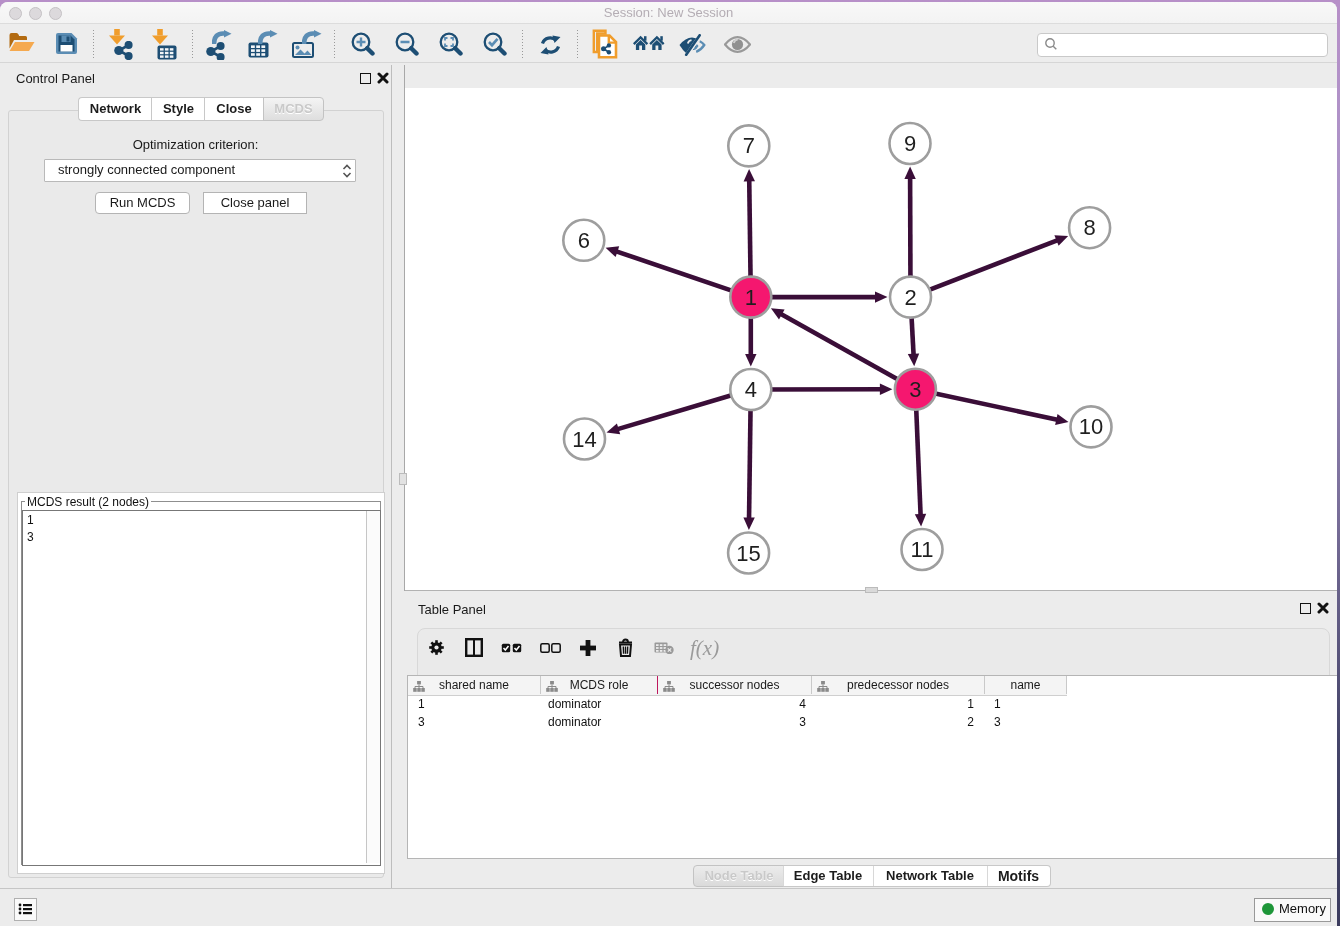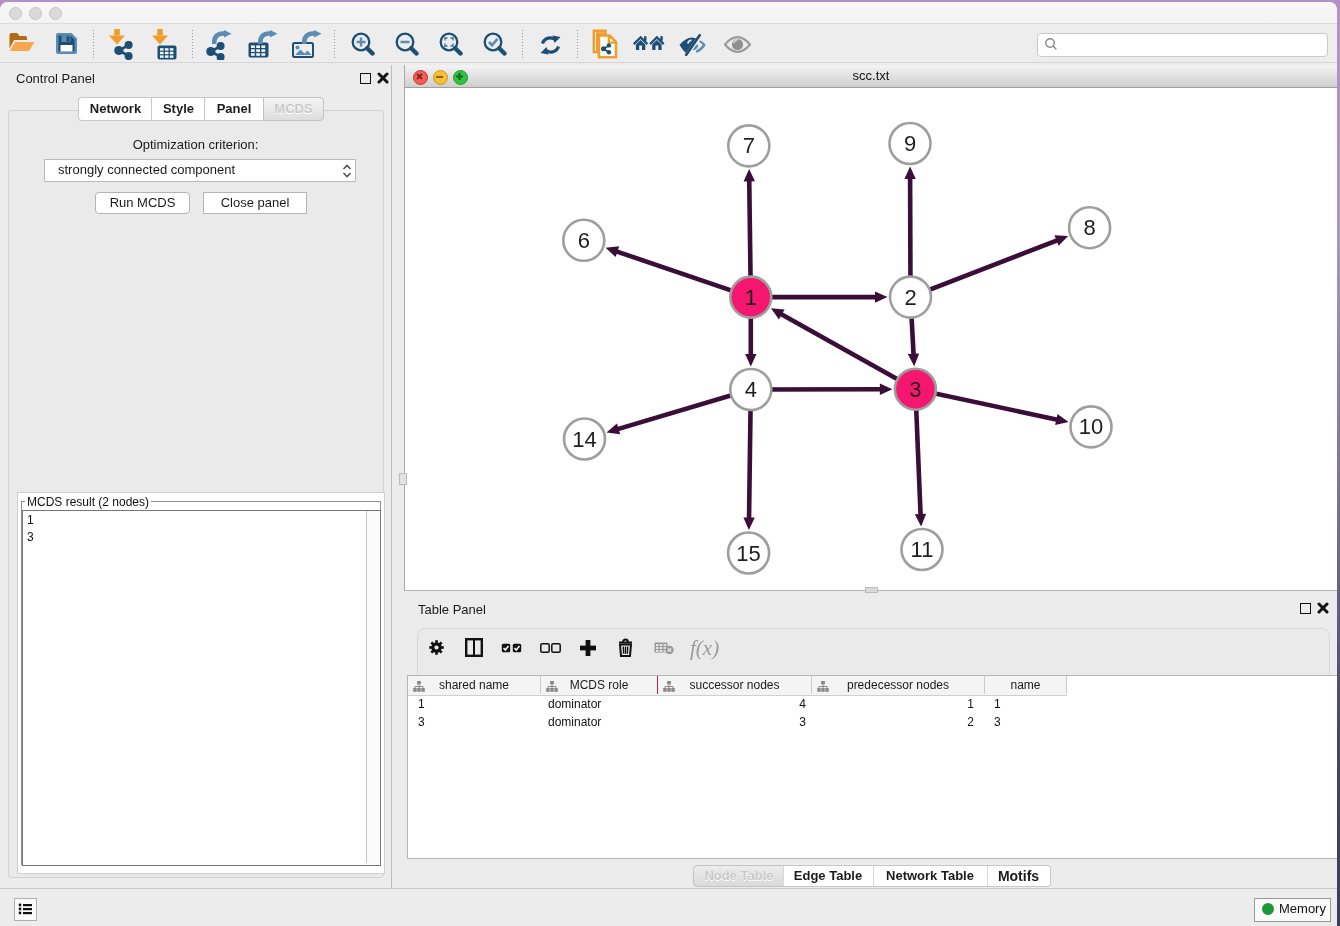--- a/index.html
+++ b/index.html
@@ -8,20 +8,21 @@
   .abs{position:absolute;}
 </style>
 </head>
 <body>
 <div id="win">
 
   <div class="abs" id="titlebar" style="left:0;top:0;width:1337px;height:21px;background:linear-gradient(#f8f8f8,#f3f3f3);border-bottom:1px solid #dcdcdc;">
     <div class="abs" style="left:9px;top:5px;width:11px;height:11px;border-radius:50%;background:#dcd9dc;border:1px solid #c4c1c4;"></div>
     <div class="abs" style="left:29px;top:5px;width:11px;height:11px;border-radius:50%;background:#dcd9dc;border:1px solid #c4c1c4;"></div>
     <div class="abs" style="left:49px;top:5px;width:11px;height:11px;border-radius:50%;background:#dcd9dc;border:1px solid #c4c1c4;"></div>
+    <div class="abs" style="left:0;top:3px;width:1337px;text-align:center;font-size:13px;color:#b4adb4;">Session: New Session</div>
   </div>
 
   <div class="abs" id="toolbar" style="left:0;top:22px;width:1337px;height:38px;background:#EDEDED;border-bottom:1px solid #d6d6d6;">
     <div id="tb-icons">
 <svg class="abs" style="left:8px;top:7px;" width="28" height="21" viewBox="0 0 28 21">
           <path d="M1.5,4 Q1.5,2 3.5,2 L8.5,2 Q10,2 10.5,3.5 L11.2,5 L17.5,5 Q19,5 19,6.5 L19,9 L6,9 L1.5,17.5 Z" fill="#b36b11"></path>
           <path d="M7,11 L26.5,11 L21,20 L1.5,20 Z" fill="#f5a94f"></path>
         </svg>
 <svg class="abs" style="left:55px;top:8px;" width="23" height="23" viewBox="0 0 23 23">
           <path d="M1,3 Q1,1 3,1 L16.5,1 L22,6.5 L22,20 Q22,22 20,22 L3,22 Q1,22 1,20 Z" fill="#5b8db4"></path>
@@ -174,21 +175,21 @@
     <div class="abs" style="left:360px;top:8px;width:9px;height:9px;border:1.5px solid #111;"></div>
     <svg class="abs" style="left:377px;top:7px;" width="12" height="12" viewBox="0 0 12 12">
         <path d="M2 2 L10 10 M10 2 L2 10" stroke="#111" stroke-width="3" stroke-linecap="round"></path>
       </svg>
 
     <div class="abs" style="left:8px;top:45px;width:374px;height:766px;background:#EAEAEA;border:1px solid #d2d2d2;border-radius:3px;"></div>
 
     <div class="abs" style="left:78px;top:32px;width:245px;height:23px;">
       <div class="abs" style="left:0;top:0;width:73px;height:22px;background:#fff;border:1px solid #c8c8c8;border-right:none;border-radius:4px 0 0 4px;text-align:center;line-height:22px;font-size:13px;font-weight:bold;color:#1c1c1c;">Network</div>
       <div class="abs" style="left:73px;top:0;width:53px;height:22px;background:#fff;border:1px solid #c8c8c8;border-right:none;text-align:center;line-height:22px;font-size:13px;font-weight:bold;color:#1c1c1c;">Style</div>
-      <div class="abs" style="left:126px;top:0;width:58px;height:22px;background:#fff;border:1px solid #c8c8c8;text-align:center;line-height:22px;font-size:13px;font-weight:bold;color:#1c1c1c;">Panel</div>
+      <div class="abs" style="left:126px;top:0;width:58px;height:22px;background:#fff;border:1px solid #c8c8c8;text-align:center;line-height:22px;font-size:13px;font-weight:bold;color:#1c1c1c;">Close</div>
       <div class="abs" style="left:185px;top:0;width:59px;height:22px;background:linear-gradient(#f4f4f4,#dedede);border:1px solid #c3c3c3;border-radius:0 4px 4px 0;text-align:center;line-height:22px;font-size:13px;font-weight:bold;color:#c9c9c9;text-shadow:0 1px 0 #fff;">MCDS</div>
     </div>
 
     <div class="abs" style="left:0;top:72px;width:391px;text-align:center;font-size:13px;color:#1a1a1a;">Optimization criterion:</div>
 
     <div class="abs" style="left:44px;top:94px;width:310px;height:21px;background:#fff;border:1px solid #b9b9b9;border-radius:1px;">
       <div class="abs" style="left:13px;top:2px;font-size:13px;color:#1a1a1a;">strongly connected component</div>
       <svg class="abs" style="left:296px;top:3.5px;" width="12" height="14" viewBox="0 0 12 14">
           <path d="M2.5 5 L6 1.5 L9.5 5" fill="none" stroke="#555" stroke-width="1.6"></path>
           <path d="M2.5 9 L6 12.5 L9.5 9" fill="none" stroke="#555" stroke-width="1.6"></path>
@@ -202,33 +203,20 @@
       <div class="abs" style="left:3px;top:8px;width:358px;height:362px;border:1px solid #8f8f8f;"></div>
       <div class="abs" style="left:7px;top:2px;background:#fff;padding:0 2px;font-size:12px;color:#111;">MCDS result (2 nodes)</div>
       <div class="abs" style="left:4px;top:17px;width:357px;height:354px;background:#fff;border:1px solid #777;"></div>
       <div class="abs" style="left:9px;top:20px;font-size:12px;color:#111;">1</div>
       <div class="abs" style="left:9px;top:37px;font-size:12px;color:#111;">3</div>
       <div class="abs" style="left:348px;top:18px;width:13px;height:352px;background:#fbfbfb;border-left:1px solid #c6c6c6;"></div>
     </div>
   </div>
 
   <div class="abs" id="netwin" style="left:404px;top:63px;width:933px;height:526px;border-left:1px solid #a8a8a8;box-sizing:border-box;">
-    <div class="abs" style="left:0;top:0;width:932px;height:22px;background:linear-gradient(#f4f4f4,#cfcfcf);border-bottom:1px solid #9f9f9f;">
-      <div class="abs" style="left:0;top:0;width:932px;text-align:center;font-size:13px;color:#111;line-height:22px;">scc.txt</div>
-      <div class="abs" style="left:8px;top:5px;width:13px;height:13px;border-radius:50%;background:#ee6055;border:1px solid #c33;"></div>
-      <svg class="abs" style="left:8px;top:5px;" width="13" height="13" viewBox="0 0 13 13">
-          <path d="M4 4 L9 9 M9 4 L4 9" stroke="#8d1f1f" stroke-width="1.8"></path>
-        </svg>
-      <div class="abs" style="left:28px;top:5px;width:13px;height:13px;border-radius:50%;background:#f5c033;border:1px solid #cf9a1e;"></div>
-      <div class="abs" style="left:31px;top:10.5px;width:7px;height:2.5px;background:#8a6410;"></div>
-      <div class="abs" style="left:48px;top:5px;width:13px;height:13px;border-radius:50%;background:#33c243;border:1px solid #1f9e2e;"></div>
-      <svg class="abs" style="left:48px;top:5px;" width="13" height="13" viewBox="0 0 13 13">
-          <path d="M6.5 3 L6.5 10 M3 6.5 L10 6.5" stroke="#156b20" stroke-width="2.2"></path>
-        </svg>
-    </div>
     <div class="abs" id="canvas" style="left:0;top:23px;width:932px;height:502px;background:#fff;border-bottom:1px solid #b2b2b2;">
       <svg class="abs" style="left:0;top:0;" width="932" height="506" viewBox="0 0 932 506" id="graph">
 <line x1="345.8" y1="209.1" x2="344.2" y2="89.9" stroke="#3A0E38" stroke-width="4.6"></line>
 <polygon points="344.1,80.9 350.0,93.3 338.6,93.5" fill="#3A0E38"></polygon>
 <line x1="345.8" y1="209.1" x2="209.1" y2="162.6" stroke="#3A0E38" stroke-width="4.6"></line>
 <polygon points="200.6,159.7 214.2,158.3 210.6,169.1" fill="#3A0E38"></polygon>
 <line x1="345.8" y1="209.1" x2="473.5" y2="209.1" stroke="#3A0E38" stroke-width="4.6"></line>
 <polygon points="482.5,209.1 470.0,214.8 470.0,203.4" fill="#3A0E38"></polygon>
 <line x1="345.8" y1="209.1" x2="345.8" y2="269.5" stroke="#3A0E38" stroke-width="4.6"></line>
 <polygon points="345.8,278.5 340.1,266.0 351.5,266.0" fill="#3A0E38"></polygon>

